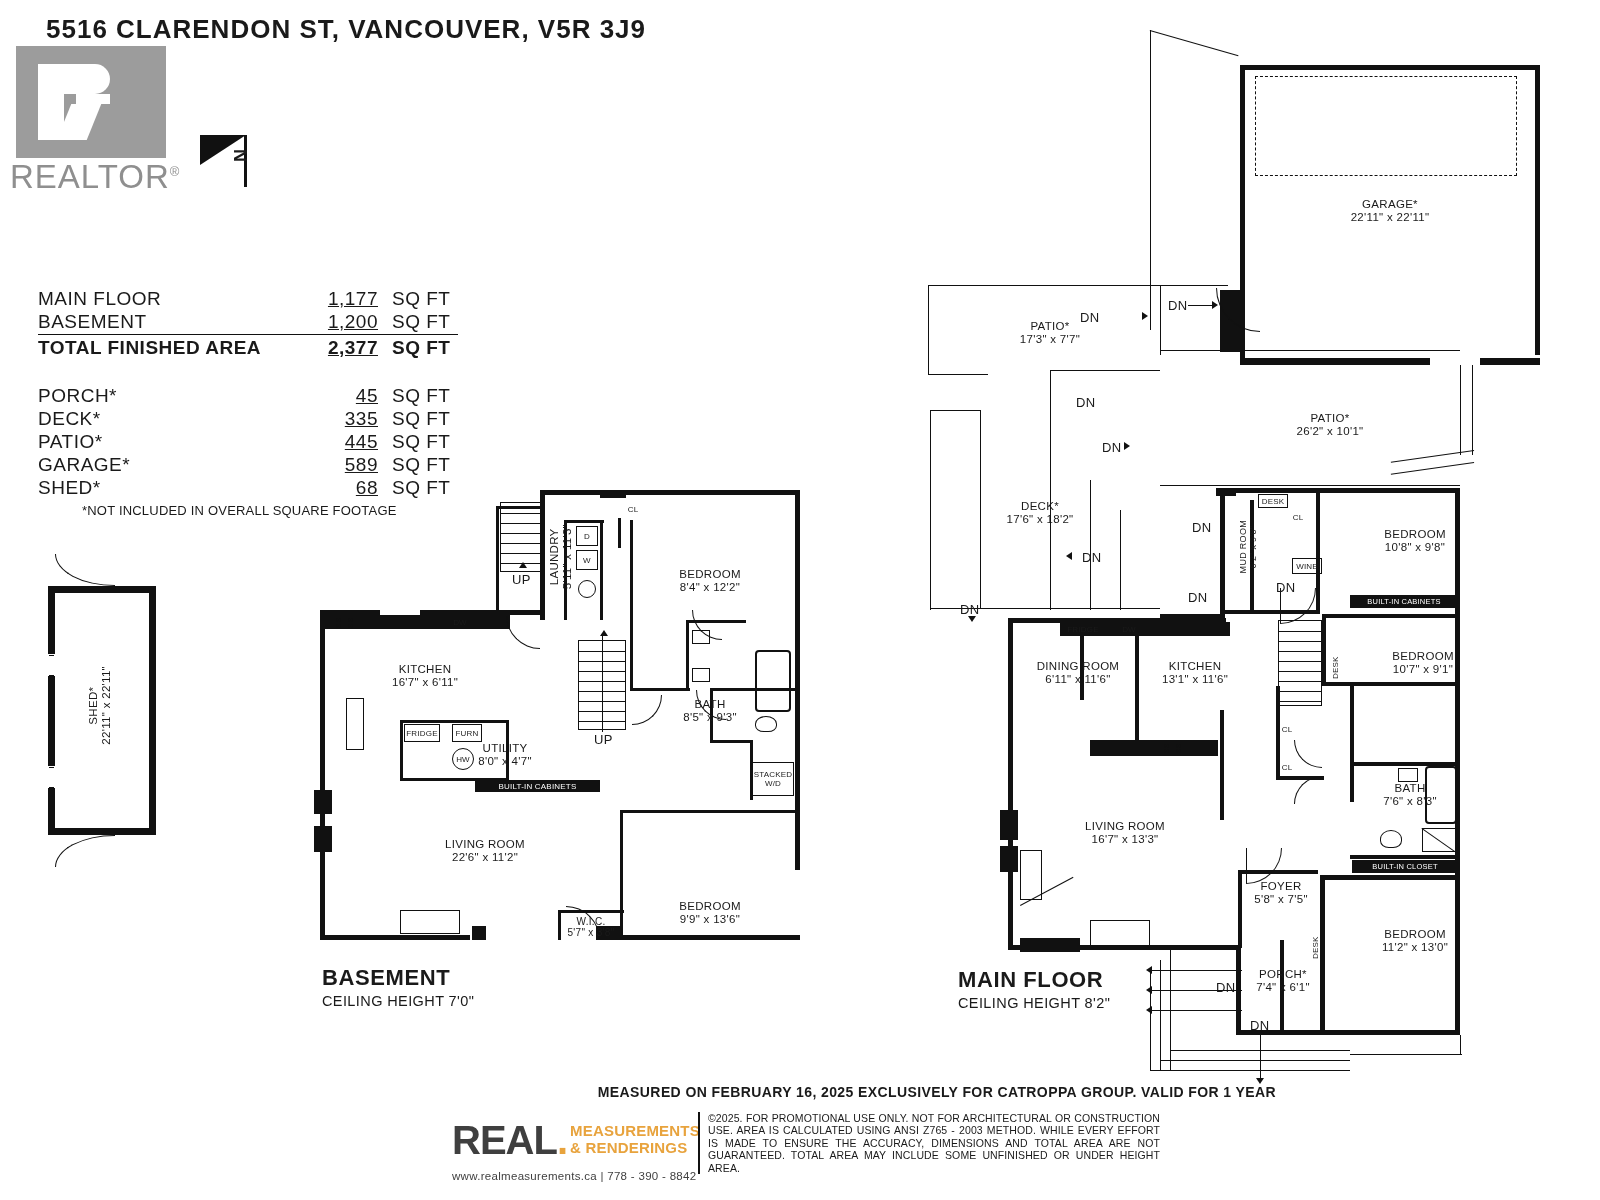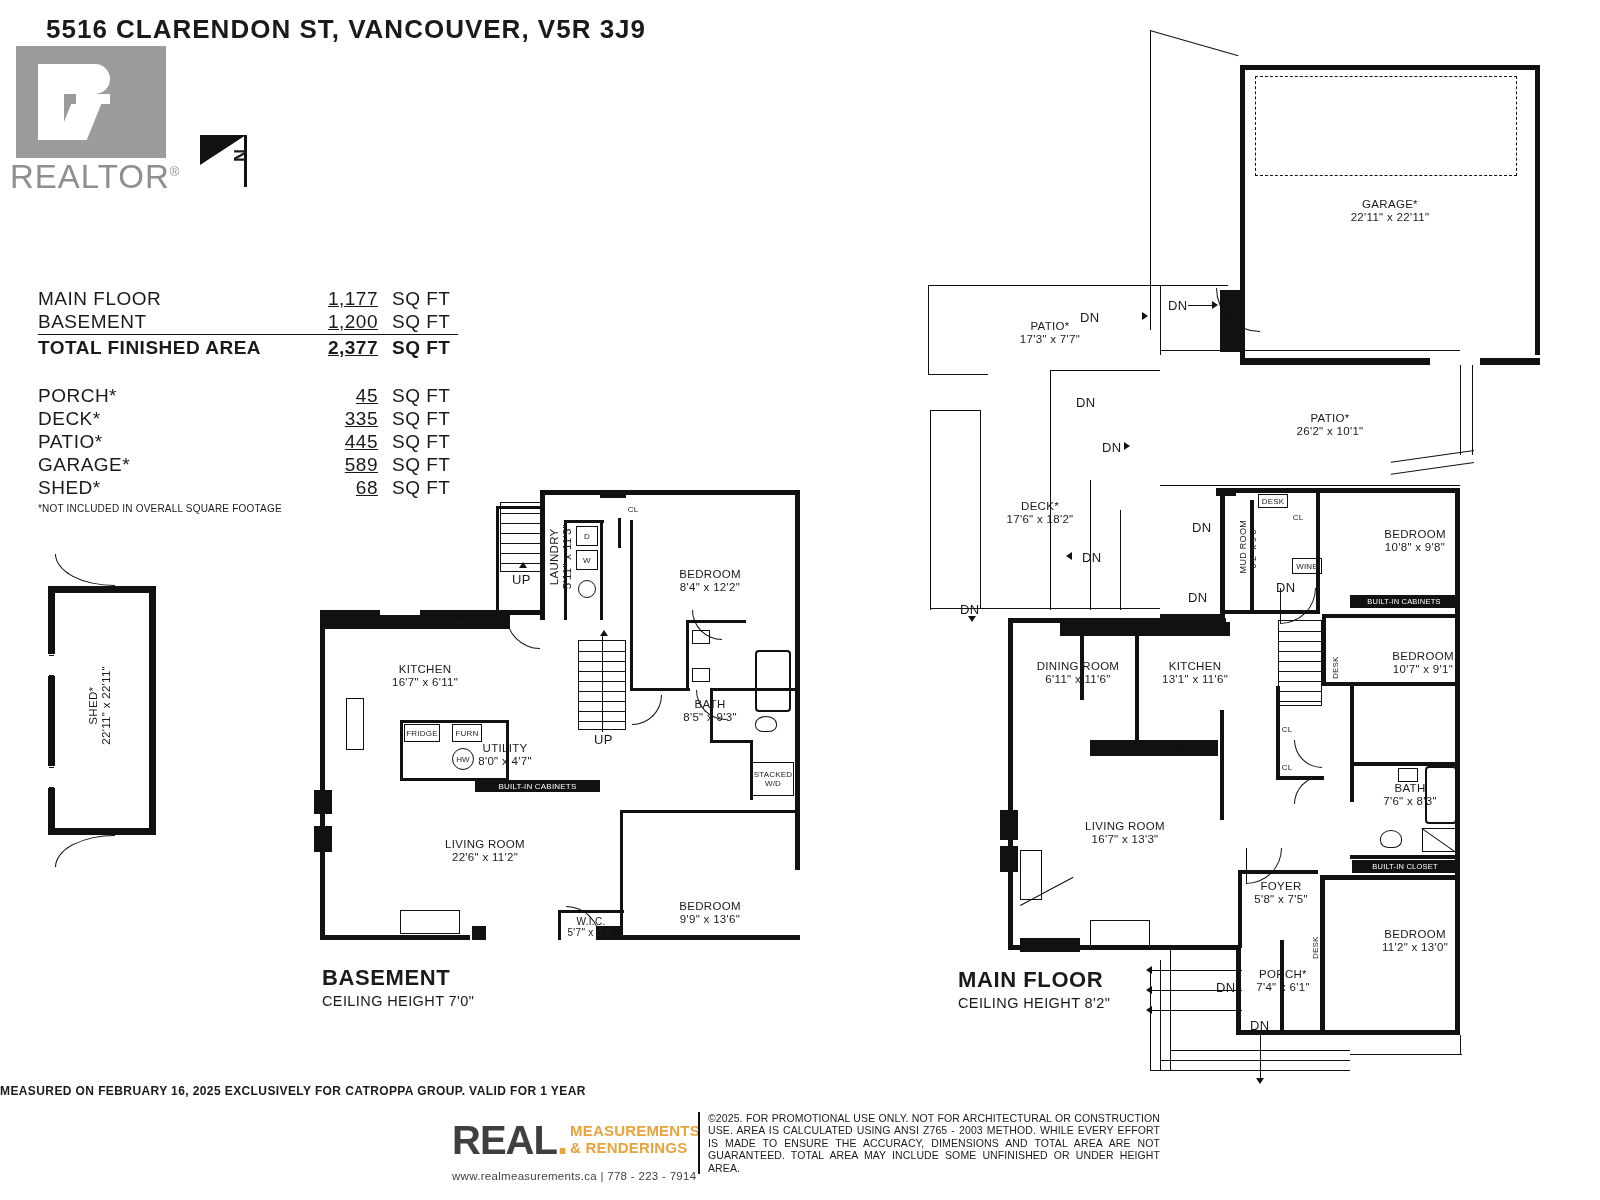--- a/index.html
+++ b/index.html
@@ -53,21 +53,21 @@
   }
 
   
   #areas{left:38px;top:288px;width:420px;font-size:19px;}
   .arow{display:flex;align-items:baseline;height:23px;}
   .arow .lbl{flex:0 0 250px;letter-spacing:.5px;}
   .arow .val{flex:0 0 90px;text-align:right;letter-spacing:.5px;text-decoration:underline;}
   .arow .unit{flex:0 0 70px;text-align:left;padding-left:14px;letter-spacing:.5px;}
   .arow.total{font-weight:bold;border-top:1.5px solid #111;padding-top:2px;height:26px;}
   #areas .gap{height:22px;}
-  #notincluded{font-size:10px;letter-spacing:.2px;margin-top:3px;}
+  #notincluded{font-size:13px;letter-spacing:.2px;margin-top:3px;margin-left:44px;}
 
   
   .wall{position:absolute;background:#111;}
   .thin{position:absolute;background:#111;}
   .box{position:absolute;border:2px solid #111;box-sizing:border-box;}
   .boxthin{position:absolute;border:1px solid #111;box-sizing:border-box;}
   .dash{position:absolute;border:1.5px dashed #111;box-sizing:border-box;}
   .rname{position:absolute;text-align:center;font-size:11.5px;line-height:13px;letter-spacing:.3px;}
   .rname b{font-weight:normal;display:block;}
   .tagbox{position:absolute;border:1px solid #111;box-sizing:border-box;font-size:8px;
@@ -86,21 +86,21 @@
   .ahead-u{position:absolute;width:0;height:0;border-bottom:6px solid #111;
     border-left:4px solid transparent;border-right:4px solid transparent;}
   .dn{position:absolute;font-size:13px;letter-spacing:.3px;}
   .door{position:absolute;border:1px solid #111;border-radius:0 0 0 100%;
     box-sizing:border-box;border-top:none;border-right:none;}
   .stairs{position:absolute;box-sizing:border-box;border:1px solid #111;}
   .stairs i{position:absolute;left:0;right:0;height:1px;background:#111;}
 
   
   #measured{
-    left:0;top:1084px;width:1276px;text-align:left;font-size:12px;font-weight:bold;
+    left:0;top:1084px;width:1276px;text-align:right;font-size:14px;font-weight:bold;
     letter-spacing:.4px;
   }
   #footer{left:452px;top:1112px;width:700px;height:72px;}
   #logo-real{
     position:absolute;left:0;top:6px;font-size:40px;font-weight:bold;color:#3f3f3f;
     letter-spacing:-1px;
   }
   #logo-real .dot{color:#e8a33d;}
   #logo-sub{position:absolute;left:118px;top:10px;font-size:15px;font-weight:bold;color:#e8a33d;
     line-height:17px;letter-spacing:.2px;}
@@ -580,15 +580,15 @@
 <div class="abs" id="measured">MEASURED ON FEBRUARY 16, 2025 EXCLUSIVELY FOR CATROPPA GROUP. VALID FOR 1 YEAR</div>
 
 <div class="abs" id="footer">
   <div id="logo-real">
     <span>REAL</span><span class="dot">.</span>
   </div>
   <div id="logo-sub">
     <div>MEASUREMENTS</div>
     <div>&amp; RENDERINGS</div>
   </div>
-  <div id="logo-web">www.realmeasurements.ca  |  778 - 223 - 7914</div>
+  <div id="logo-web">www.realmeasurements.ca  |  778 - 390 - 8842</div>
   <div id="disclaimer">©2025. FOR PROMOTIONAL USE ONLY. NOT FOR ARCHITECTURAL OR CONSTRUCTION USE. AREA IS CALCULATED USING ANSI Z765 - 2003 METHOD. WHILE EVERY EFFORT IS MADE TO ENSURE THE ACCURACY, DIMENSIONS AND TOTAL AREA ARE NOT GUARANTEED. TOTAL AREA MAY INCLUDE SOME UNFINISHED OR UNDER HEIGHT AREA.</div>
 </div>
 
 </body></html>

